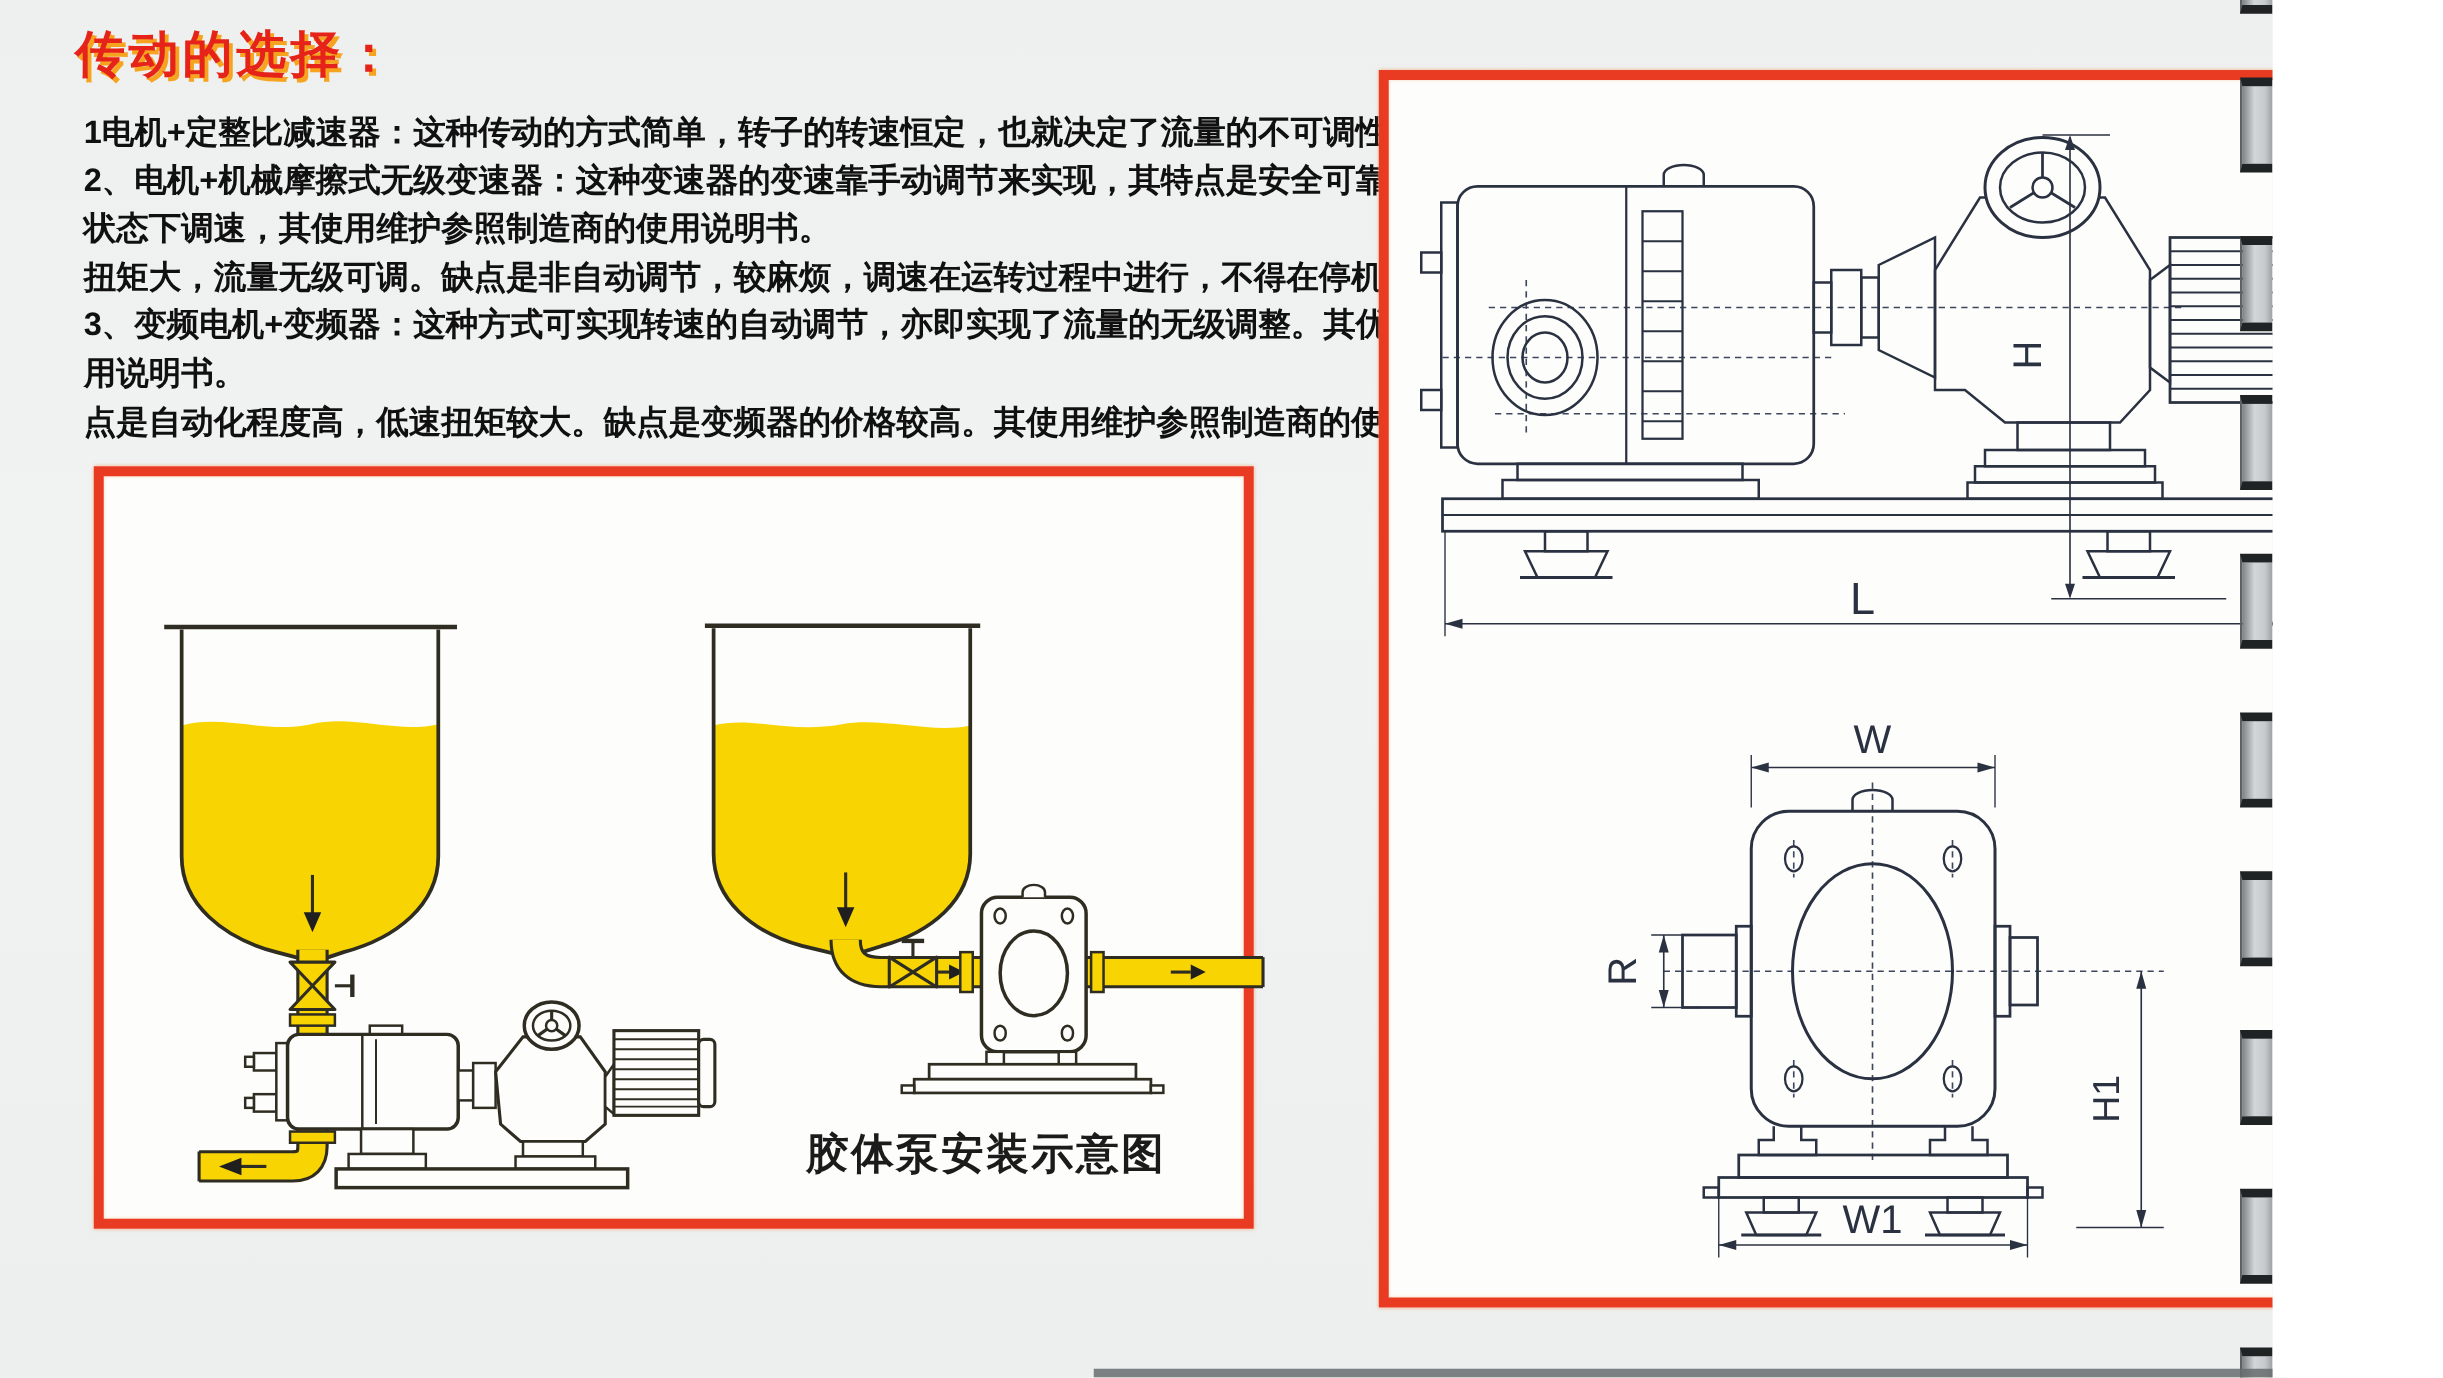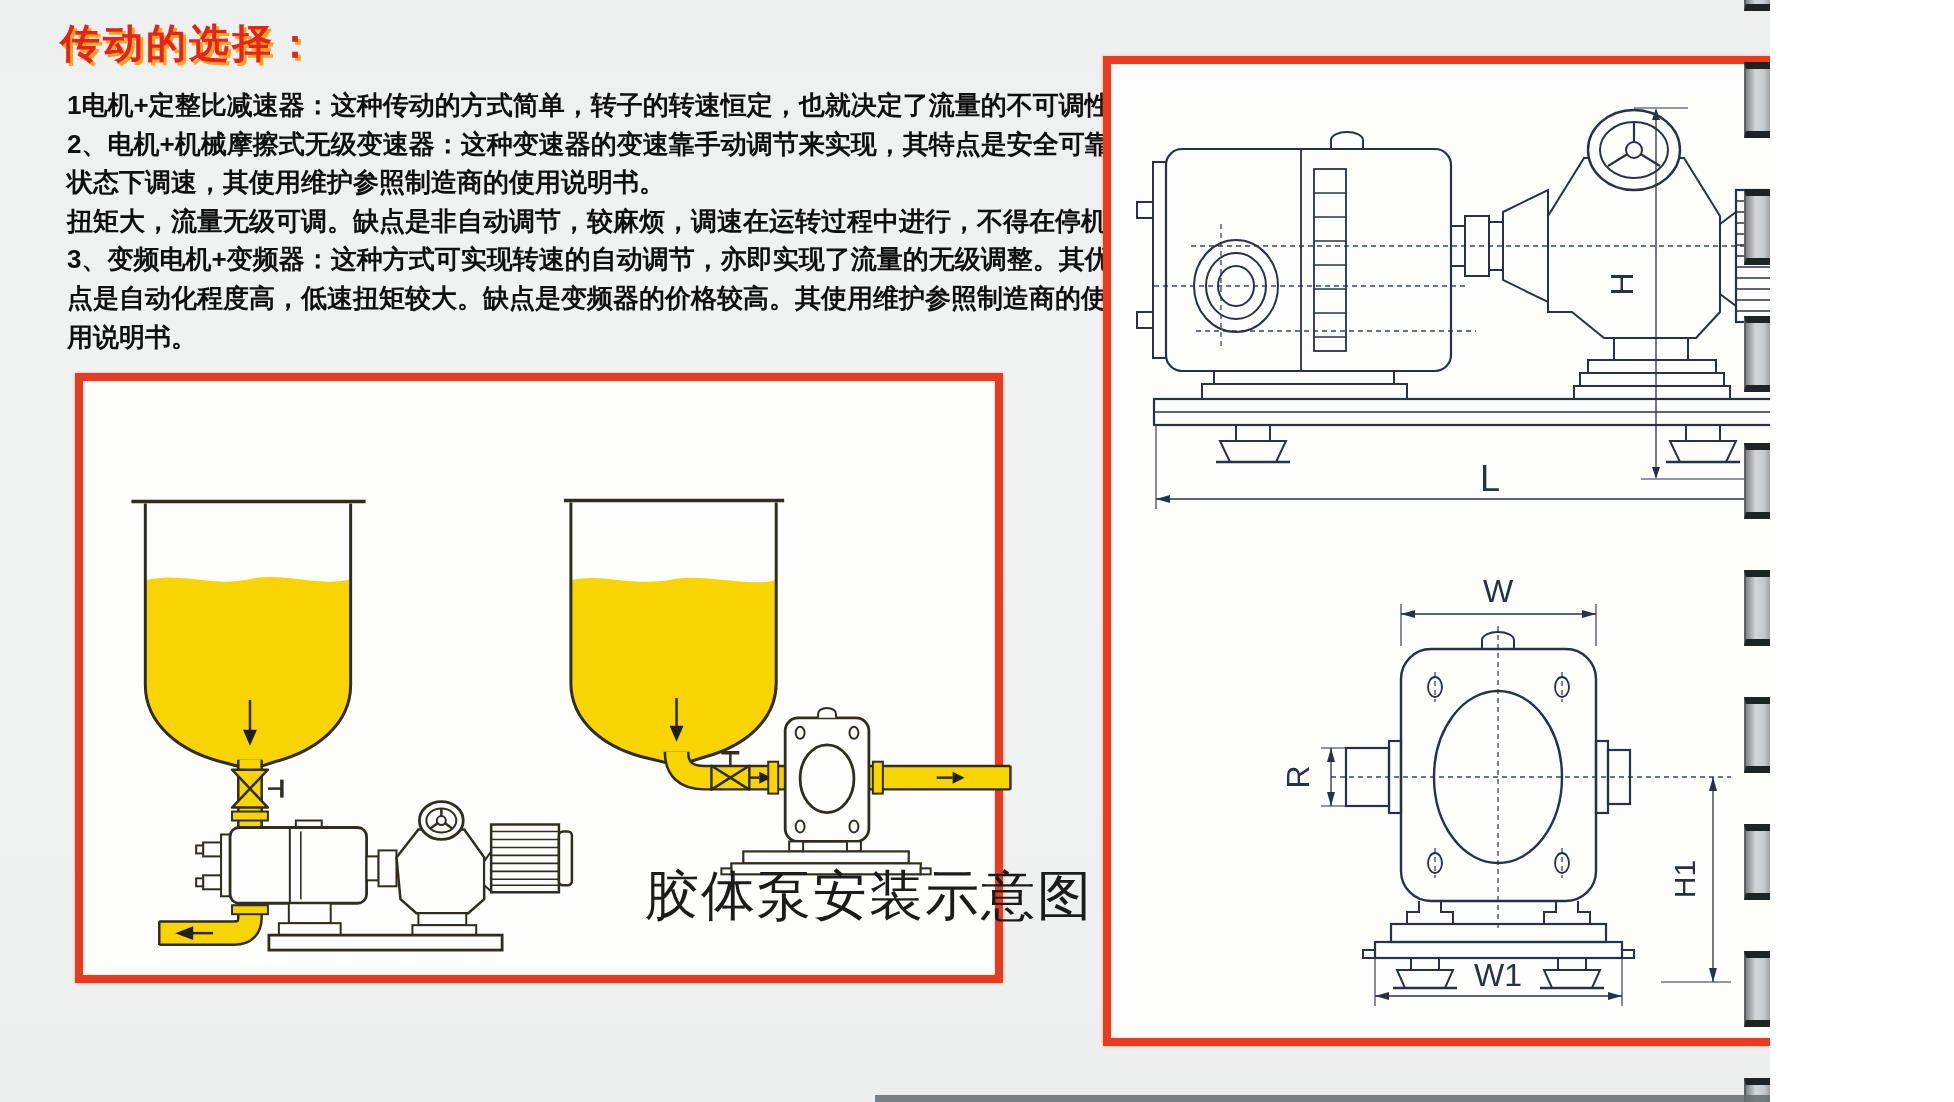--- a/index.html
+++ b/index.html
@@ -1,43 +1,43 @@
 <!DOCTYPE html>
 <html><head>
 <meta charset="utf-8">
 <style>
   html,body{margin:0;padding:0;}
-  .page{position:relative;width:1770px;height:1102px;background:linear-gradient(180deg,#eef0ef 0%,#f1f3f2 40%,#edEFee 100%);background-color:#eff1f0;overflow:hidden;font-family:"Liberation Sans",sans-serif;}
+  .page{position:relative;width:1770px;height:1102px;background:linear-gradient(180deg,#eef0ef 0%,#f1f3f2 40%,#edEFee 100%);background-color:#eff1f0;overflow:hidden;font-family:"Liberation Sans",sans-serif;padding-left:48px;}
   .title{position:absolute;left:60px;top:16px;font-size:40px;font-weight:800;color:#e62318;letter-spacing:3px;text-shadow:3px 3px 0 #f6a41f;margin:0;}
   .intro{position:absolute;left:67px;top:86px;width:1010px;color:#101010;font-size:26px;line-height:38.6px;font-weight:600;letter-spacing:0px;}
   .tline{white-space:nowrap;}
   .panel{position:absolute;background:#fdfdfb;border:8px solid #e93a22;box-shadow:0 0 3px rgba(242,122,40,.5), inset 0 0 3px rgba(242,150,60,.35);}
   .left-panel{left:75px;top:373px;width:912px;height:594px;}
   .right-panel{left:1103px;top:56px;width:763px;height:974px;background:#fdfdfc;}
-  .caption{position:absolute;left:645px;top:860px;font-size:54px;font-weight:400;color:#1b1b1b;letter-spacing:2px;}
+  .caption{position:absolute;left:645px;top:900px;font-size:34px;font-weight:700;color:#1b1b1b;letter-spacing:2px;}
   .tab{position:absolute;right:0;width:24px;height:62px;background:linear-gradient(90deg,#7e8386,#d3d6d8 40%,#c7cacc 75%,#9da1a4);border-top:7px solid #202324;border-bottom:7px solid #202324;border-left:2px solid #5c6164;}
   .bottom-strip{position:absolute;left:875px;top:1095px;width:1079px;height:7px;background:#666c6e;opacity:.85;}
   svg{position:absolute;overflow:visible;}
   svg text{font-family:"Liberation Sans",sans-serif;fill:#2a3140;font-weight:500;}
 </style>
 </head>
 <body>
 
 <div class="page">
 
   <h1 class="title">传动的选择：</h1>
 
   <div class="intro">
     <div class="tline">1电机+定整比减速器：这种传动的方式简单，转子的转速恒定，也就决定了流量的不可调性。</div>
     <div class="tline">2、电机+机械摩擦式无级变速器：这种变速器的变速靠手动调节来实现，其特点是安全可靠，</div>
     <div class="tline">状态下调速，其使用维护参照制造商的使用说明书。</div>
     <div class="tline">扭矩大，流量无级可调。缺点是非自动调节，较麻烦，调速在运转过程中进行，不得在停机</div>
     <div class="tline">3、变频电机+变频器：这种方式可实现转速的自动调节，亦即实现了流量的无级调整。其优</div>
+    <div class="tline">用说明书。</div>
     <div class="tline">点是自动化程度高，低速扭矩较大。缺点是变频器的价格较高。其使用维护参照制造商的使</div>
-    <div class="tline">用说明书。</div>
   </div>
 
   <div class="panel left-panel">
     <svg style="left:0;top:0" width="912" height="594" viewBox="0 0 914 596">
       <g stroke="#2f2d22" fill="none" stroke-width="3">
 
         <path fill="#f7d402" stroke="none" d="M62,200 C96,191 130,207 166,199 C200,191 236,207 268,199 L268,305 C268,344 234,371 192,382 L177,387 L177,392 L157,392 L157,387 L138,382 C96,371 62,344 62,305 Z"></path>
 
         <g>
           <line x1="48" y1="121" x2="283" y2="121" stroke-width="3.5"></line>

